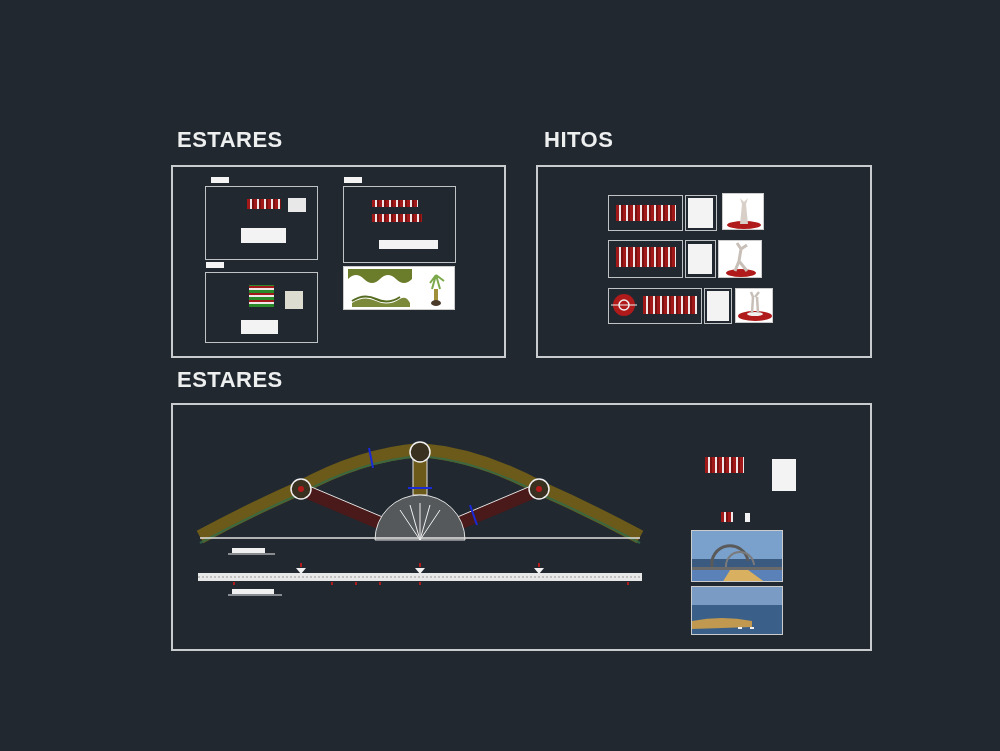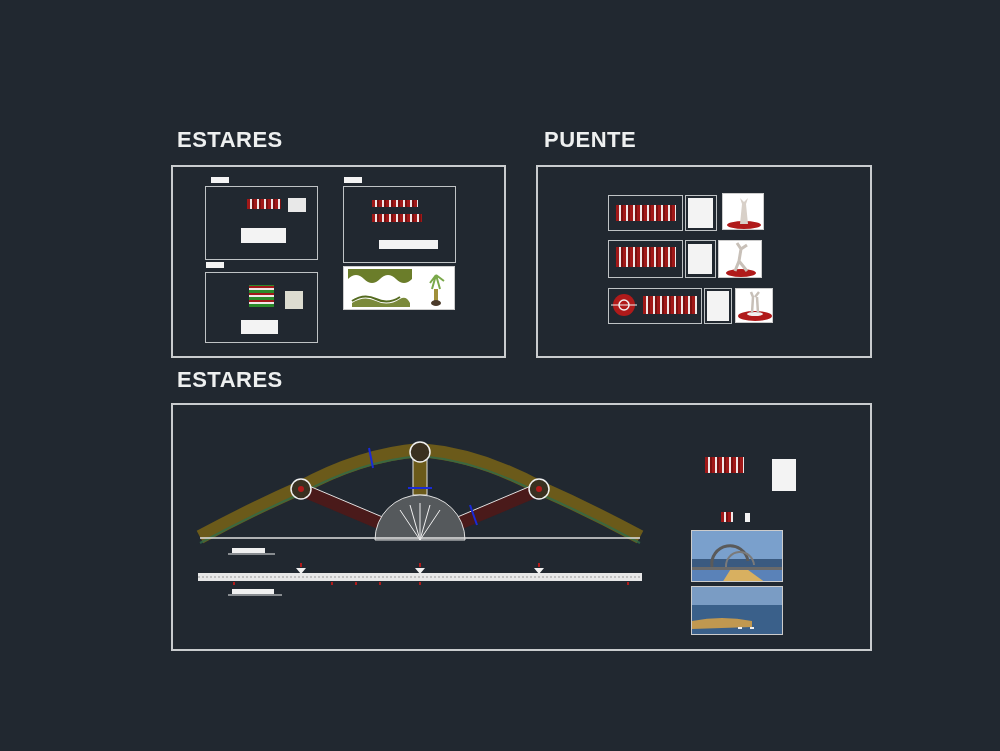--- a/index.html
+++ b/index.html
@@ -10,21 +10,21 @@
   .tag{position:absolute;background:#f4f4f4;height:6px;}
   .wblock{position:absolute;background:#f3f3f3;}
   .redglyph{position:absolute;background:repeating-linear-gradient(90deg,#a01818 0 3px,#f0e8e8 3px 5px,#7a1010 5px 7px);}
   .img{position:absolute;background:#fff;border:1px solid #ccc;box-sizing:border-box;overflow:hidden;}
   svg{position:absolute;left:0;top:0;}
 </style>
 </head>
 <body>
 
 <div class="title" style="left:177px;top:127px;text-align:center;">ESTARES</div>
-<div class="title" style="left:544px;top:127px;">PUENTE</div>
+<div class="title" style="left:544px;top:127px;">HITOS</div>
 <div class="title" style="left:177px;top:367px;">ESTARES</div>
 
 <div class="frame" style="left:171px;top:165px;width:335px;height:193px;"></div>
 <div class="tag" style="left:211px;top:177px;width:18px;"></div>
 <div class="thin" style="left:205px;top:186px;width:113px;height:74px;"></div>
 <div class="redglyph" style="left:247px;top:199px;width:34px;height:10px;"></div>
 <div class="wblock" style="left:288px;top:198px;width:18px;height:14px;background:#e8e8e8;"></div>
 <div class="wblock" style="left:241px;top:228px;width:45px;height:15px;"></div>
 
 <div class="tag" style="left:206px;top:262px;width:18px;"></div>

